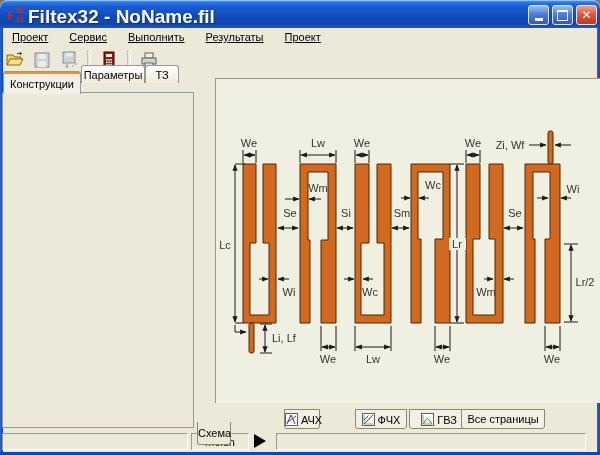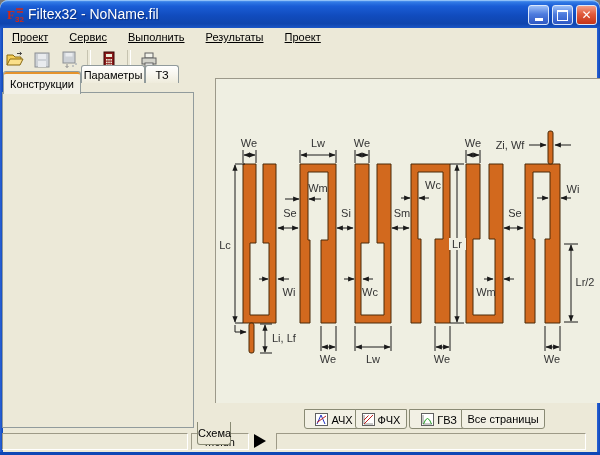--- a/index.html
+++ b/index.html
@@ -5,21 +5,21 @@
   html,body{margin:0;padding:0;background:#777;}
   .window{position:relative;width:600px;height:455px;background:#ECE9D8;
     font-family:"Liberation Sans","DejaVu Sans",sans-serif;font-size:11px;color:#000;
     overflow:hidden;border-radius:8px 8px 0 0;}
   .abs{position:absolute;}
   
   .edge{background:linear-gradient(90deg,#2A62D8,#0F47B5);}
   .titlebar{left:0;top:0;width:600px;height:28px;border-radius:8px 8px 0 0;
     background:linear-gradient(180deg,#5FA2F2 0%,#2F77E4 9%,#1A5DD6 22%,#114CBE 55%,#0F45AE 85%,#1C57C8 100%);
     box-shadow:inset 0 1px 0 #8FC0F8;}
-  .title-text{left:28px;top:6px;color:#fff;font-size:14px;font-weight:normal;
+  .title-text{left:28px;top:6px;color:#fff;font-size:19px;font-weight:bold;
     text-shadow:1px 1px 1px #0C2E7A;white-space:nowrap;}
   .winbtn{top:5px;width:21px;height:20px;border:1px solid #DCE8FA;border-radius:3px;
     box-sizing:border-box;display:flex;align-items:center;justify-content:center;}
   .winbtn.blue{background:linear-gradient(180deg,#9DC0F8,#4E7CDE 45%,#2E58C4);}
   .winbtn.red{background:linear-gradient(180deg,#F4A088,#E05A3C 45%,#C43418);}
   .glyph-min{width:8px;height:3px;background:#fff;margin-top:9px;}
   .glyph-max{width:9px;height:8px;border:1px solid #fff;border-top:2px solid #fff;}
   .glyph-x{color:#fff;font-size:12px;font-weight:bold;line-height:1;}
   
   .menubar{left:3px;top:28px;width:594px;height:19px;}
@@ -377,21 +377,21 @@
         <text x="112" y="284">We</text>
         <text x="157" y="284">Lw</text>
         <text x="226" y="284">We</text>
         <text x="336" y="284">We</text>
       </g>
     </svg>
   </div>
 
   <div class="abs ptab active" style="left:197px;width:34px">
     <span>Схема</span></div>
-  <div class="abs ptab" style="left:304px;width:60px">
+  <div class="abs ptab" style="left:284px;width:36px">
     <svg class="ticon" width="13" height="13" viewBox="0 0 13 13">
       <rect x="0.5" y="0.5" width="12" height="12" fill="#fff" stroke="#606060"></rect>
       <polyline points="2,11 6,2 10,11" stroke="#2030C0" fill="none"></polyline>
       <line x1="2" y1="9.5" x2="11" y2="3" stroke="#C02020"></line>
     </svg><span>АЧХ</span></div>
   <div class="abs ptab" style="left:355px;width:52px">
     <svg class="ticon" width="13" height="13" viewBox="0 0 13 13">
       <rect x="0.5" y="0.5" width="12" height="12" fill="#fff" stroke="#606060"></rect>
       <path d="M2,2 V11 H11" stroke="#909090" fill="none"></path>
       <line x1="2" y1="11" x2="11" y2="2" stroke="#C02020"></line>

